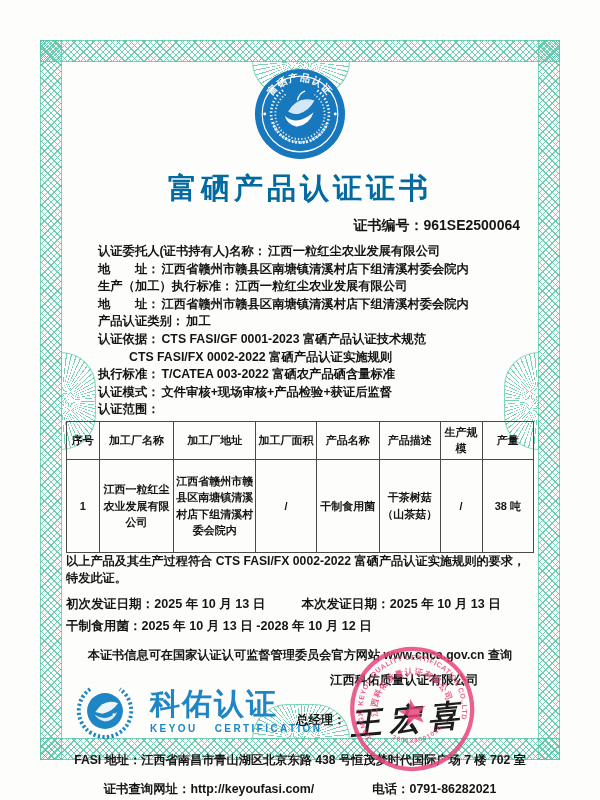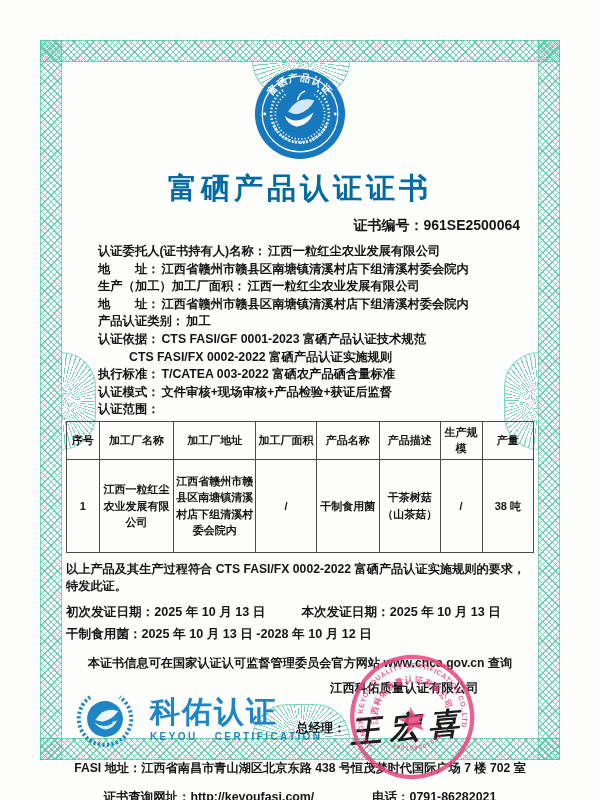--- a/index.html
+++ b/index.html
@@ -40,21 +40,21 @@
   .fline{font-size:12.3px;font-weight:800;line-height:17.6px;color:#141414;white-space:nowrap;}
   .fline .lab{margin-right:2px;margin-left:32px;}
   .fline.indent{padding-left:63px;}
 
   table.scope{width:100%;border-collapse:collapse;margin-top:2px;table-layout:fixed;padding-left:31px;}
   .scope th,.scope td{border:1px solid #4a4a4a;font-size:11px;font-weight:800;text-align:center;
                       padding:2px 1px;line-height:1.5;}
   .scope th{height:24px;font-weight:800;}
   .scope td{height:88px;white-space:pre-line;word-break:break-all;}
 
-  .statement{font-size:12.2px;font-weight:800;margin-top:8px;}
+  .statement{font-size:12.2px;font-weight:800;}
   .dates{margin-top:6px;font-size:12.6px;font-weight:800;line-height:22px;}
   .dates .gap{margin-left:36px;}
   .querynote{text-align:center;font-size:12.2px;font-weight:800;margin-top:10px;}
 
   .issuer{position:relative;margin-top:8px;height:78px;}
   .issuer-left{position:absolute;left:4px;top:4px;display:flex;align-items:center;gap:10px;}
   .keyou-cn{font-size:30px;font-weight:900;color:#1e86c4;letter-spacing:2px;line-height:34px;}
   .keyou-en{font-size:10px;font-weight:800;color:#1e86c4;letter-spacing:2.4px;word-spacing:12px;margin-top:2px;}
   .issuer-right{position:absolute;right:0;top:0;width:250px;height:78px;}
   .company{font-size:12.4px;font-weight:800;margin-left:46px;white-space:nowrap;}
@@ -108,21 +108,21 @@
 
     <div class="title">富硒产品认证证书</div>
 
     <div class="certno">
       <span>证书编号：</span><span>961SE2500064</span>
     </div>
 
     <div class="fields">
       <div class="fline"><span class="lab">认证委托人(证书持有人)名称：</span><span>江西一粒红尘农业发展有限公司</span></div>
       <div class="fline"><span class="lab">地　　址：</span><span>江西省赣州市赣县区南塘镇清溪村店下组清溪村委会院内</span></div>
-      <div class="fline"><span class="lab">生产（加工）加工厂面积：</span><span>江西一粒红尘农业发展有限公司</span></div>
+      <div class="fline"><span class="lab">生产（加工）执行标准：</span><span>江西一粒红尘农业发展有限公司</span></div>
       <div class="fline"><span class="lab">地　　址：</span><span>江西省赣州市赣县区南塘镇清溪村店下组清溪村委会院内</span></div>
       <div class="fline"><span class="lab">产品认证类别：</span><span>加工</span></div>
       <div class="fline"><span class="lab">认证依据：</span><span>CTS FASI/GF 0001-2023 富硒产品认证技术规范</span></div>
       <div class="fline indent"><span>CTS FASI/FX 0002-2022 富硒产品认证实施规则</span></div>
       <div class="fline"><span class="lab">执行标准：</span><span>T/CATEA 003-2022 富硒农产品硒含量标准</span></div>
       <div class="fline"><span class="lab">认证模式：</span><span>文件审核+现场审核+产品检验+获证后监督</span></div>
       <div class="fline"><span class="lab">认证范围：</span></div>
     </div>
 
     <table class="scope">

